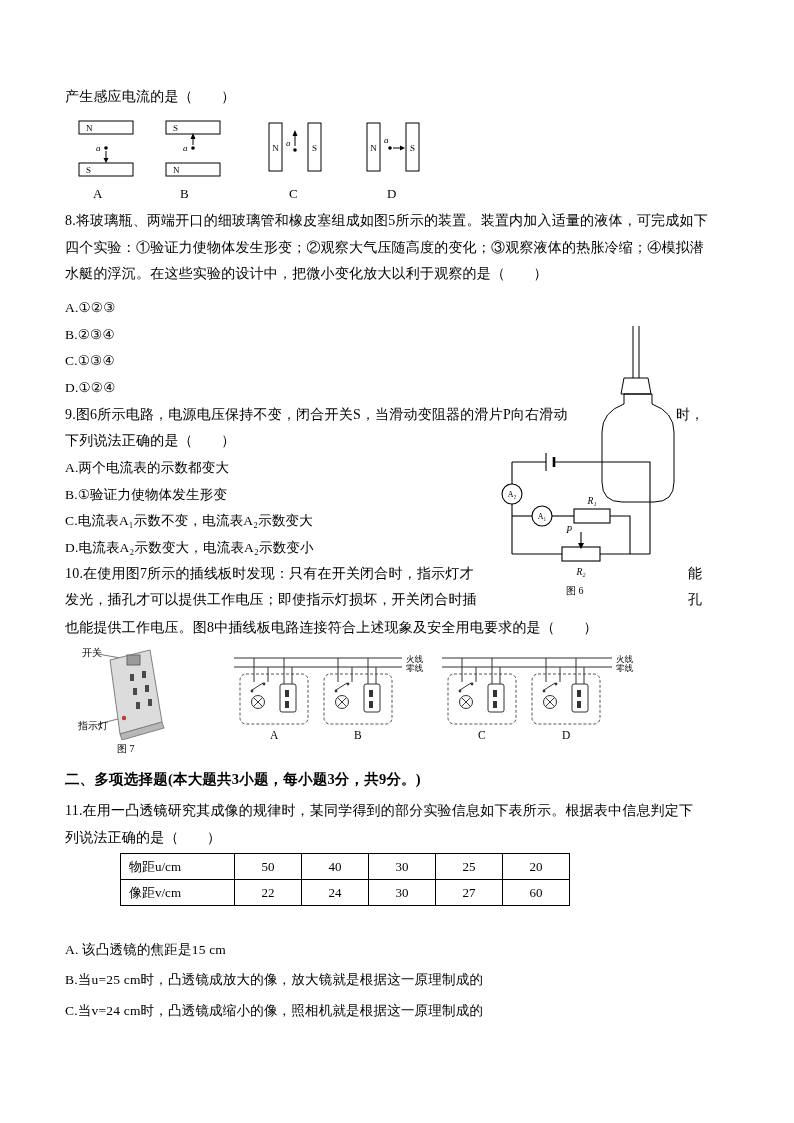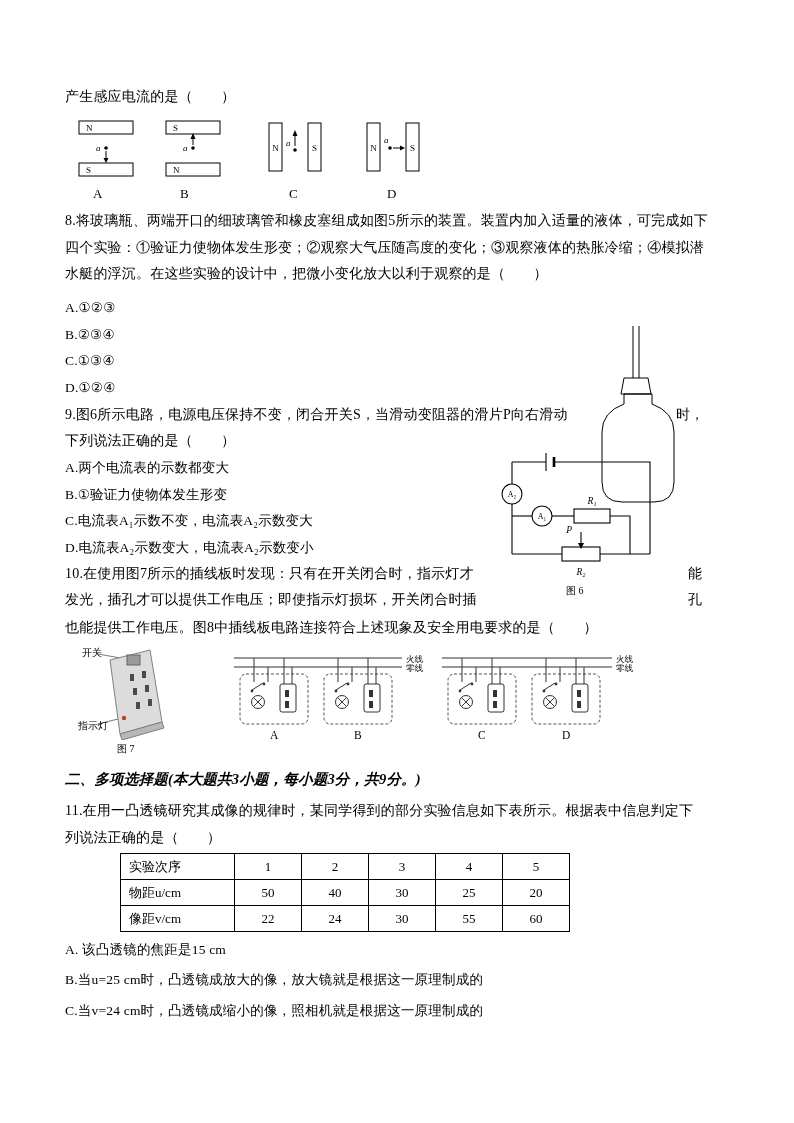--- a/index.html
+++ b/index.html
@@ -4,21 +4,21 @@
 <style>
   * { margin:0; padding:0; box-sizing:border-box; }
   html,body { background:#ffffff; }
   body {
     width:794px; height:1123px; position:relative; overflow:hidden;
     font-family:"Liberation Serif","DejaVu Serif",serif; color:#000;
   }
   .line { position:absolute; left:65px; font-size:14px; white-space:nowrap; letter-spacing:0.2px;text-align:right; }
   .tail { position:absolute; font-size:14px; white-space:nowrap; }
   .opt  { font-size:13.5px; }
-  .heading { font-weight:bold; font-size:14.5px;font-style:italic; }
+  .heading { font-weight:bold; font-size:14.5px; }
   .letter { position:absolute; font-size:13px; }
   .fig-caption { position:absolute; font-size:10px; }
   .strip-label { position:absolute; font-size:10px; }
   .figure { position:absolute; }
   svg { display:block; }
   svg text { font-family:"Liberation Serif","DejaVu Serif",serif; fill:#000; }
   table.qtable { border-collapse:collapse; position:absolute; left:120px; top:853px; background:#fff; }
   .qtable td { border:1px solid #000; height:26px; font-size:13px; text-align:center; padding:0 6px; width:67px; }
   .qtable td.rowhead { text-align:left; width:114px; padding-left:8px; }
 </style>
@@ -233,42 +233,34 @@
 <span class="letter" style="left:478px;top:729px;font-size:11.5px">C</span>
 <span class="letter" style="left:562px;top:729px;font-size:11.5px">D</span>
 
 <div class="line heading" style="top:770px">二、多项选择题(本大题共3小题，每小题3分，共9分。)</div>
 
 <div class="line" style="top:802px">11.在用一凸透镜研究其成像的规律时，某同学得到的部分实验信息如下表所示。根据表中信息判定下</div>
 <div class="line" style="top:829px">列说法正确的是（　　）</div>
 
 <table class="qtable">
   <tbody>
-      <tr>
-    <td class="rowhead">实验次序</td>
-    <td>1</td>
-    <td>2</td>
-    <td>3</td>
-    <td>4</td>
-    <td>5</td>
-  </tr>
   <tr>
     <td class="rowhead">物距u/cm</td>
     <td>50</td>
     <td>40</td>
     <td>30</td>
     <td>25</td>
     <td>20</td>
   </tr>
   <tr>
     <td class="rowhead">像距v/cm</td>
     <td>22</td>
     <td>24</td>
     <td>30</td>
-    <td>55</td>
+    <td>27</td>
     <td>60</td>
   </tr>
 </tbody>
   </table>
 
 <div class="line opt" style="top:941px">A. 该凸透镜的焦距是15 cm</div>
 <div class="line opt" style="top:971px">B.当u=25 cm时，凸透镜成放大的像，放大镜就是根据这一原理制成的</div>
 <div class="line opt" style="top:1002px">C.当v=24 cm时，凸透镜成缩小的像，照相机就是根据这一原理制成的</div>
 
 </body></html>

